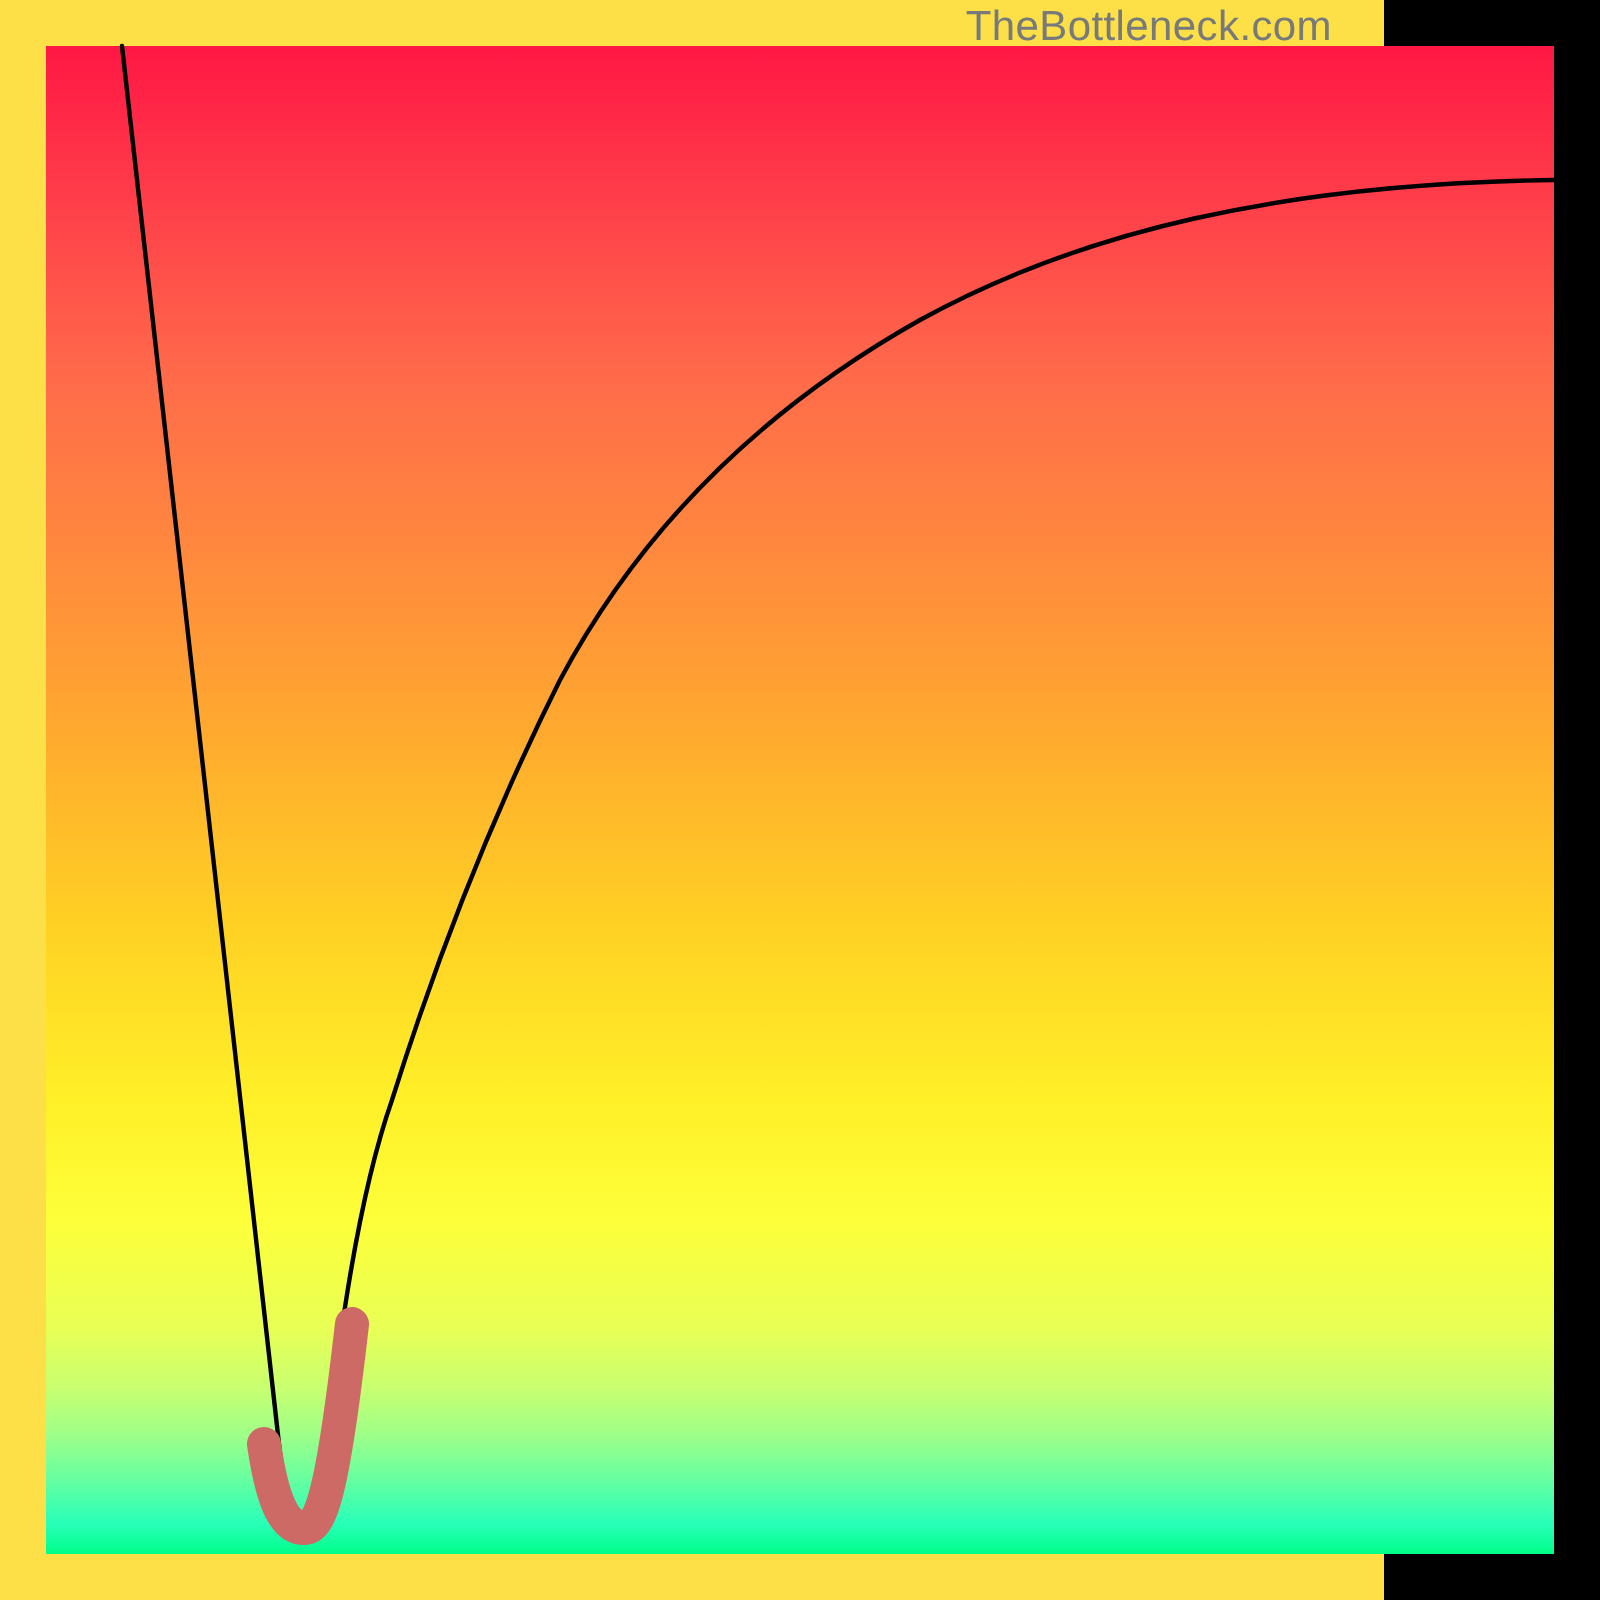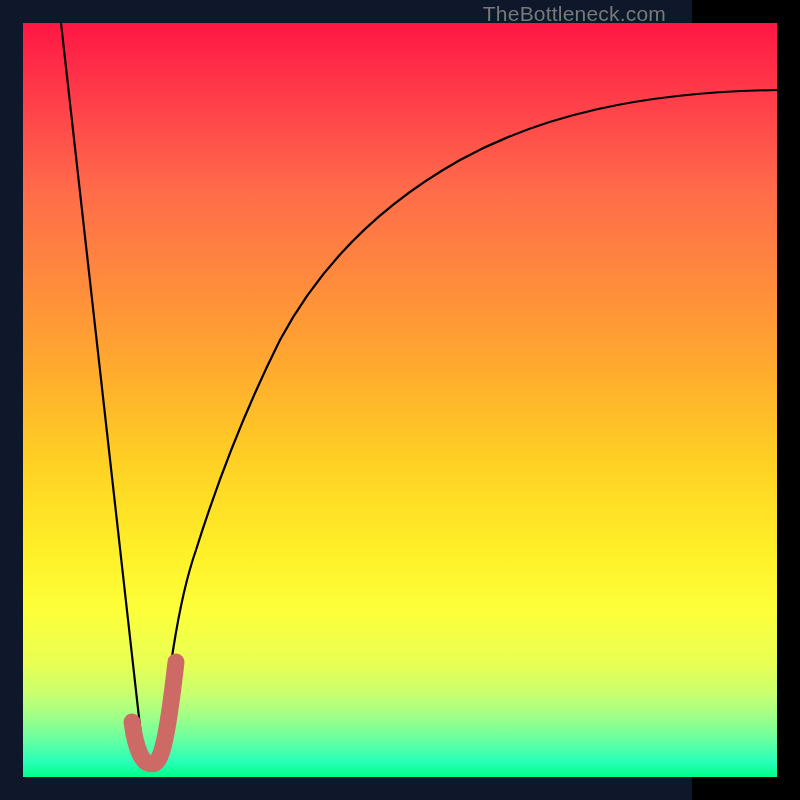--- a/index.html
+++ b/index.html
@@ -1,21 +1,21 @@
 <!DOCTYPE html>
 <html><head>
 <meta charset="utf-8">
 <style>
   * { margin: 0; padding: 0; box-sizing: border-box; }
   html, body { width: 800px; height: 800px; overflow: hidden; background: #000; }
   .chart-container {
     position: relative;
     width: 692px;
     height: 800px;
-    background: #0f172a;
+    background: #fde047;
   }
   .plot-area {
     position: absolute;
     left: 23px;
     top: 23px;
     width: 754px;
     height: 754px;
     background: linear-gradient(to bottom,
       #ff1744 0%,
       #ff3d4a 10%,

